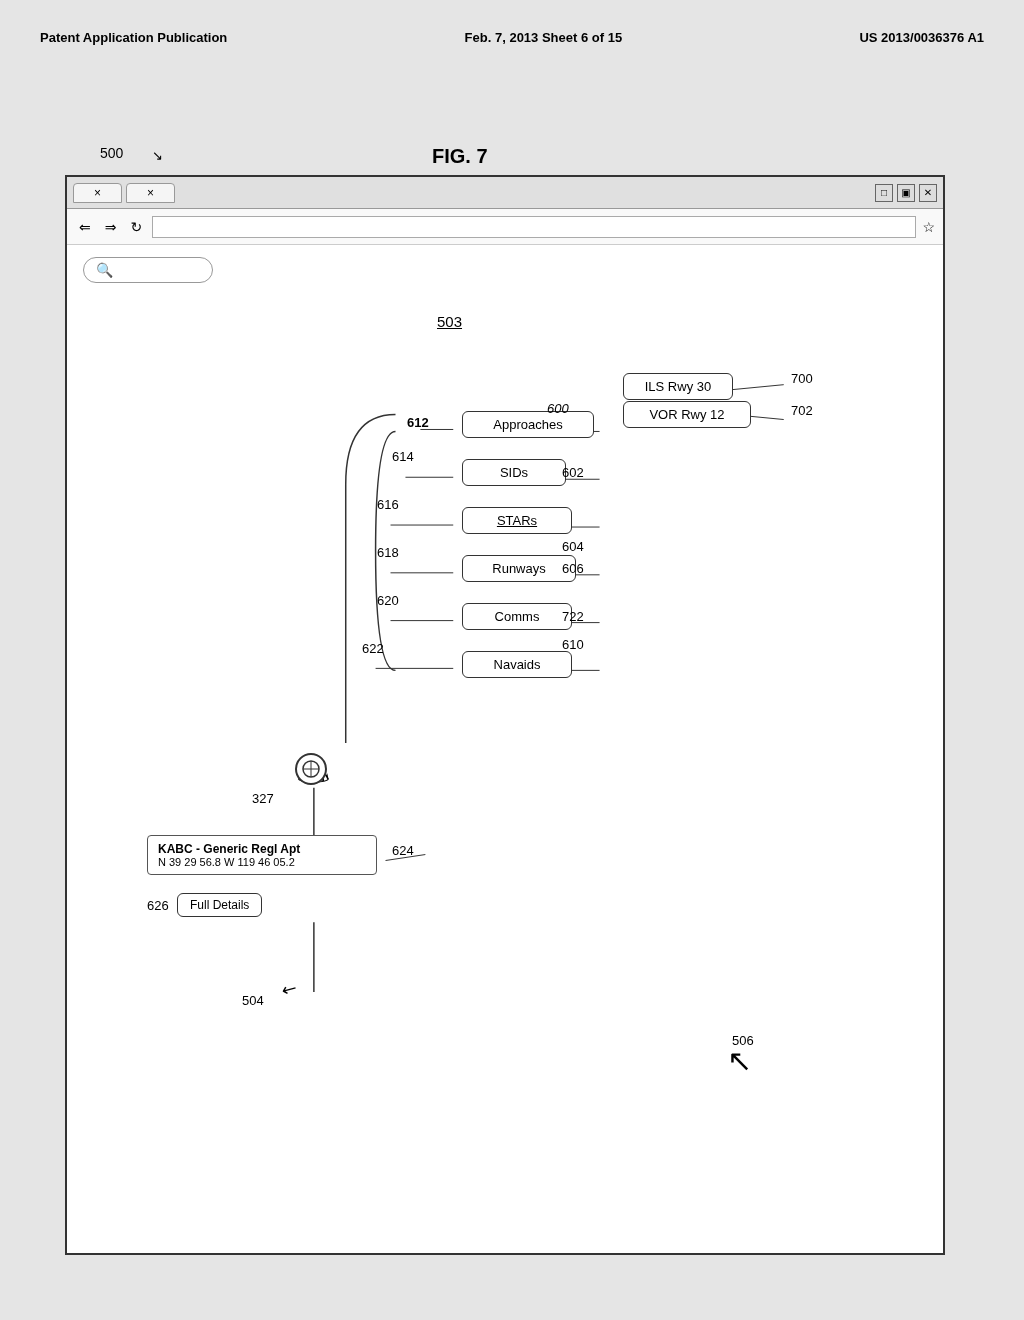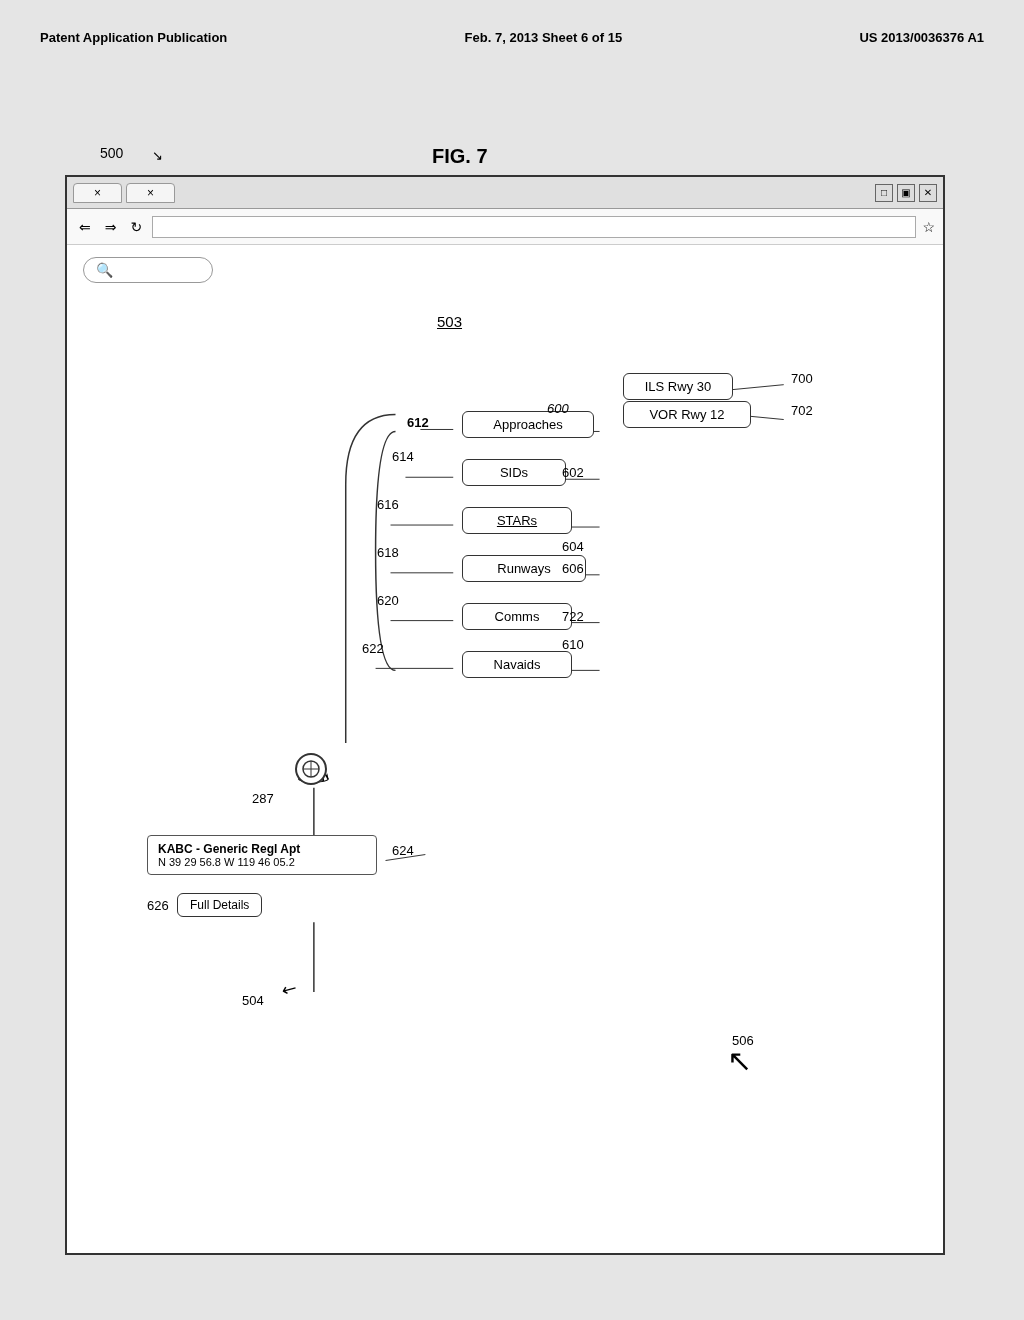--- a/index.html
+++ b/index.html
@@ -312,21 +312,21 @@
       </div>
 
       <div class="menu-btn" style="left:395px; top:176px; width:104px;">
         <span>SIDs</span>
       </div>
 
       <div class="menu-btn" style="left:395px; top:224px; width:110px;text-decoration:underline;">
         <span>STARs</span>
       </div>
 
-      <div class="menu-btn" style="left:395px; top:272px; width:124px;">
+      <div class="menu-btn" style="left:395px; top:272px; width:114px;">
         <span>Runways</span>
       </div>
 
       <div class="menu-btn" style="left:395px; top:320px; width:110px;">
         <span>Comms</span>
       </div>
 
       <div class="menu-btn" style="left:395px; top:368px; width:110px;">
         <span>Navaids</span>
       </div>
@@ -369,21 +369,21 @@
       <div style="position:absolute; left:230px; top:472px; font-size:26px;">🏔</div>
 
       <div style="position:absolute; left:228px; top:470px; width:32px; height:32px; border:2px solid #333; border-radius:50%; display:flex; align-items:center; justify-content:center; background:#fff;">
         <svg width="20" height="20" viewBox="0 0 20 20">
           <circle cx="10" cy="10" r="8" stroke="#333" stroke-width="1.5" fill="none"></circle>
           <line x1="10" y1="2" x2="10" y2="18" stroke="#333" stroke-width="1"></line>
           <line x1="2" y1="10" x2="18" y2="10" stroke="#333" stroke-width="1"></line>
         </svg>
       </div>
 
-      <div class="ann" style="left:185px; top:508px;">287</div>
+      <div class="ann" style="left:185px; top:508px;">327</div>
 
       <div class="info-box" style="left:80px; top:552px; width:230px;">
         <div class="info-box-title">KABC - Generic Regl Apt</div>
         <div>N 39 29 56.8 W 119 46 05.2</div>
       </div>
 
       <div class="ann" style="left:325px; top:560px;text-align:center;">624</div>
 
       <div class="full-details-btn" style="left:110px; top:610px;">Full Details</div>
 

